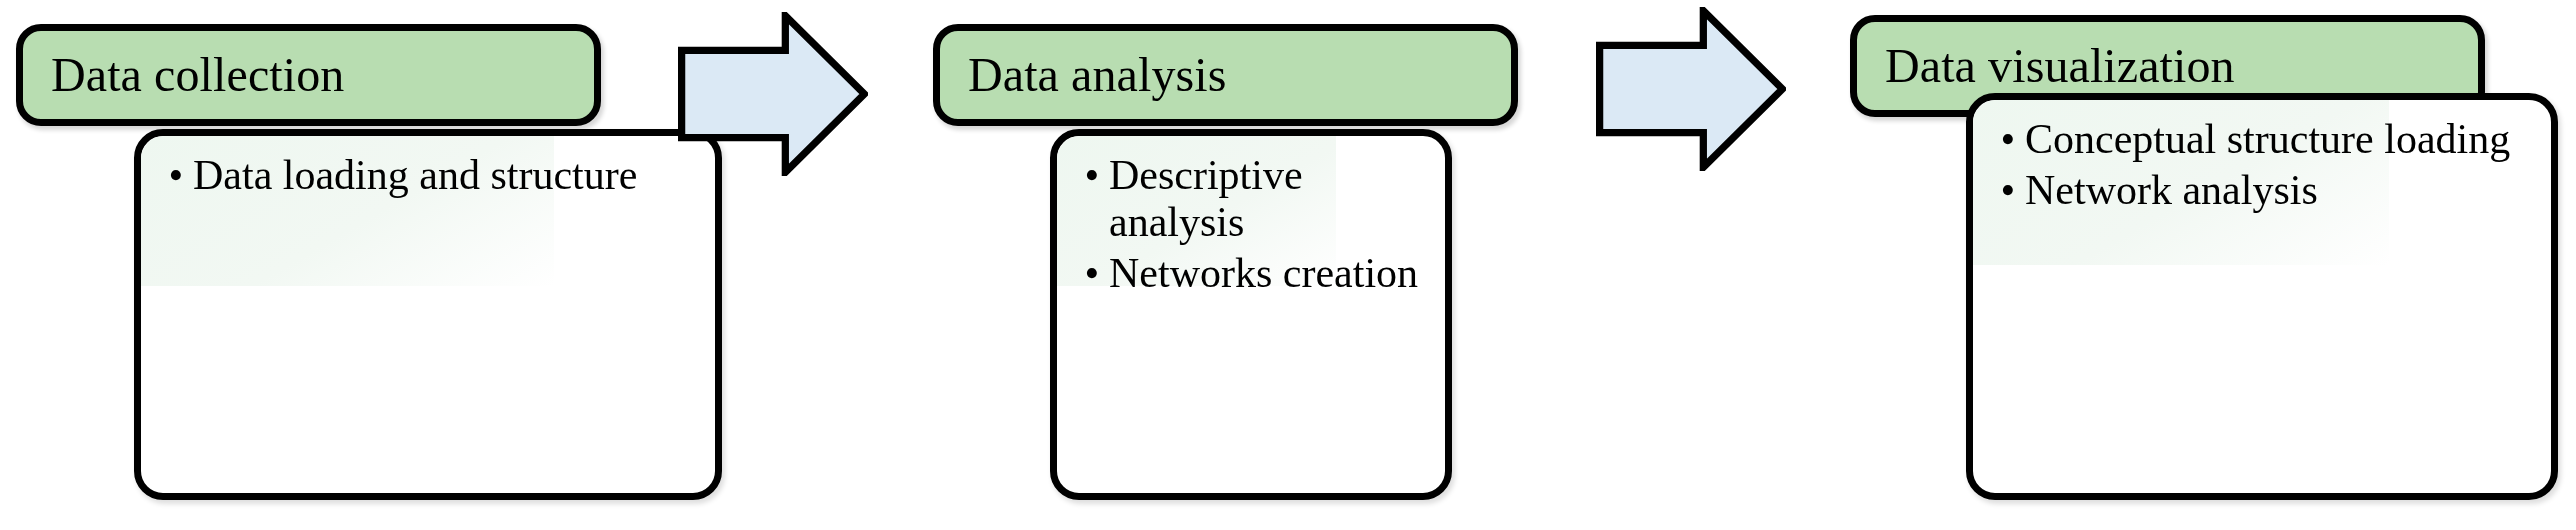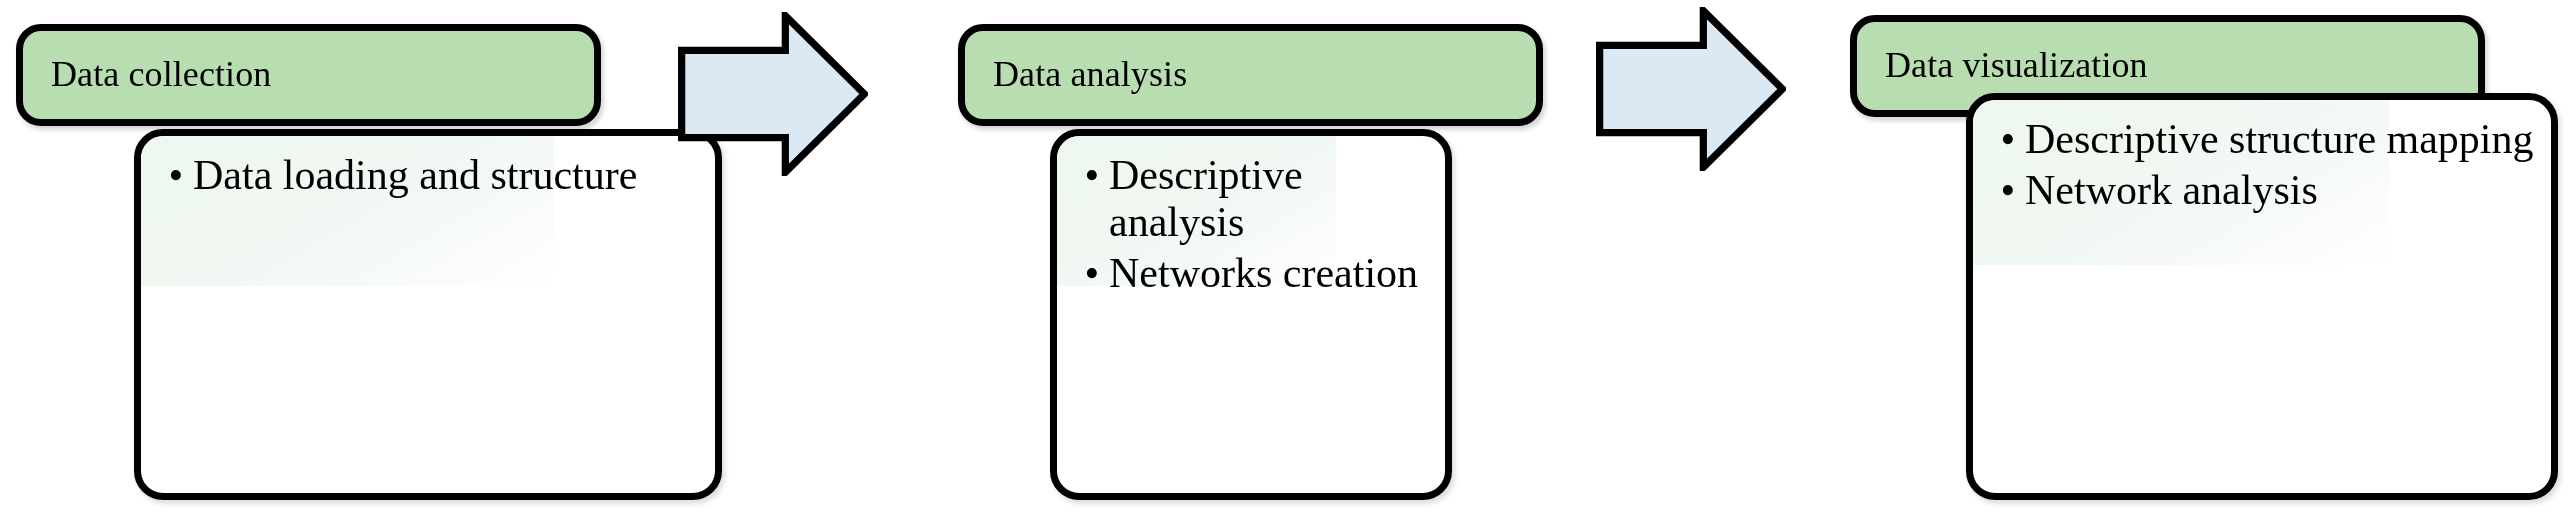--- a/index.html
+++ b/index.html
@@ -36,21 +36,21 @@
     background: #b8ddb1;
     border: 7.3px solid #000000;
     border-radius: 25px;
     box-shadow: 2.9px 3.6px 4.4px rgba(0,0,0,0.16);
   }
   .header-title {
     position: absolute;
     left: 28px;
     top: 50%;
     transform: translateY(-50%);
-    font-size: 36px;
+    font-size: 48px;
     line-height: 1.05;
     color: #000000;
     white-space: nowrap;
     letter-spacing: 0.1px;
   }
 
   
   .body-box {
     position: absolute;
     box-sizing: border-box;
@@ -122,21 +122,21 @@
   </div>
 
   <div class="arrow" id="arr0" style="left: 678px; top: 11.6px;">
     <svg width="190" height="164" viewBox="0 0 262 226" xmlns="http://www.w3.org/2000/svg">
       <polygon points="5,53 148,53 148,5 257,113 148,221 148,173 5,173" fill="#dbe9f5" stroke="#000000" stroke-width="10" stroke-linejoin="miter"></polygon>
     </svg>
   </div>
 
   <div class="stage">
 
-    <div class="header-box" id="hdr1" style="left: 933px; top: 24px; width: 585px; height: 102px; margin-left: 25px;">
+    <div class="header-box" id="hdr1" style="left: 933px; top: 24px; width: 585px; height: 102px;">
       <div class="header-title">Data analysis</div>
     </div>
 
     <div class="body-box" id="bdy1" style="left: 1050px; top: 129px; width: 402px; height: 371px;">
       <div class="body-tint"></div>
       <ul class="bullet-list" id="list1">
           <li class="bullet-item"><span class="bullet-dot">•</span><span>Descriptive analysis</span></li>
           <li class="bullet-item"><span class="bullet-dot">•</span><span>Networks creation</span></li>
         </ul>
     </div>
@@ -151,21 +151,21 @@
 
   <div class="stage">
 
     <div class="header-box" id="hdr2" style="left: 1850px; top: 14.5px; width: 635px; height: 102px;">
       <div class="header-title">Data visualization</div>
     </div>
 
     <div class="body-box" id="bdy2" style="left: 1966px; top: 93px; width: 592px; height: 407px;">
       <div class="body-tint"></div>
       <ul class="bullet-list" id="list2">
-          <li class="bullet-item"><span class="bullet-dot">•</span><span>Descriptive structure mapping</span></li>
+          <li class="bullet-item"><span class="bullet-dot">•</span><span>Conceptual structure loading</span></li>
           <li class="bullet-item"><span class="bullet-dot">•</span><span>Network analysis</span></li>
         </ul>
     </div>
 
   </div>
 
 </div>
 
 
 </body></html>

